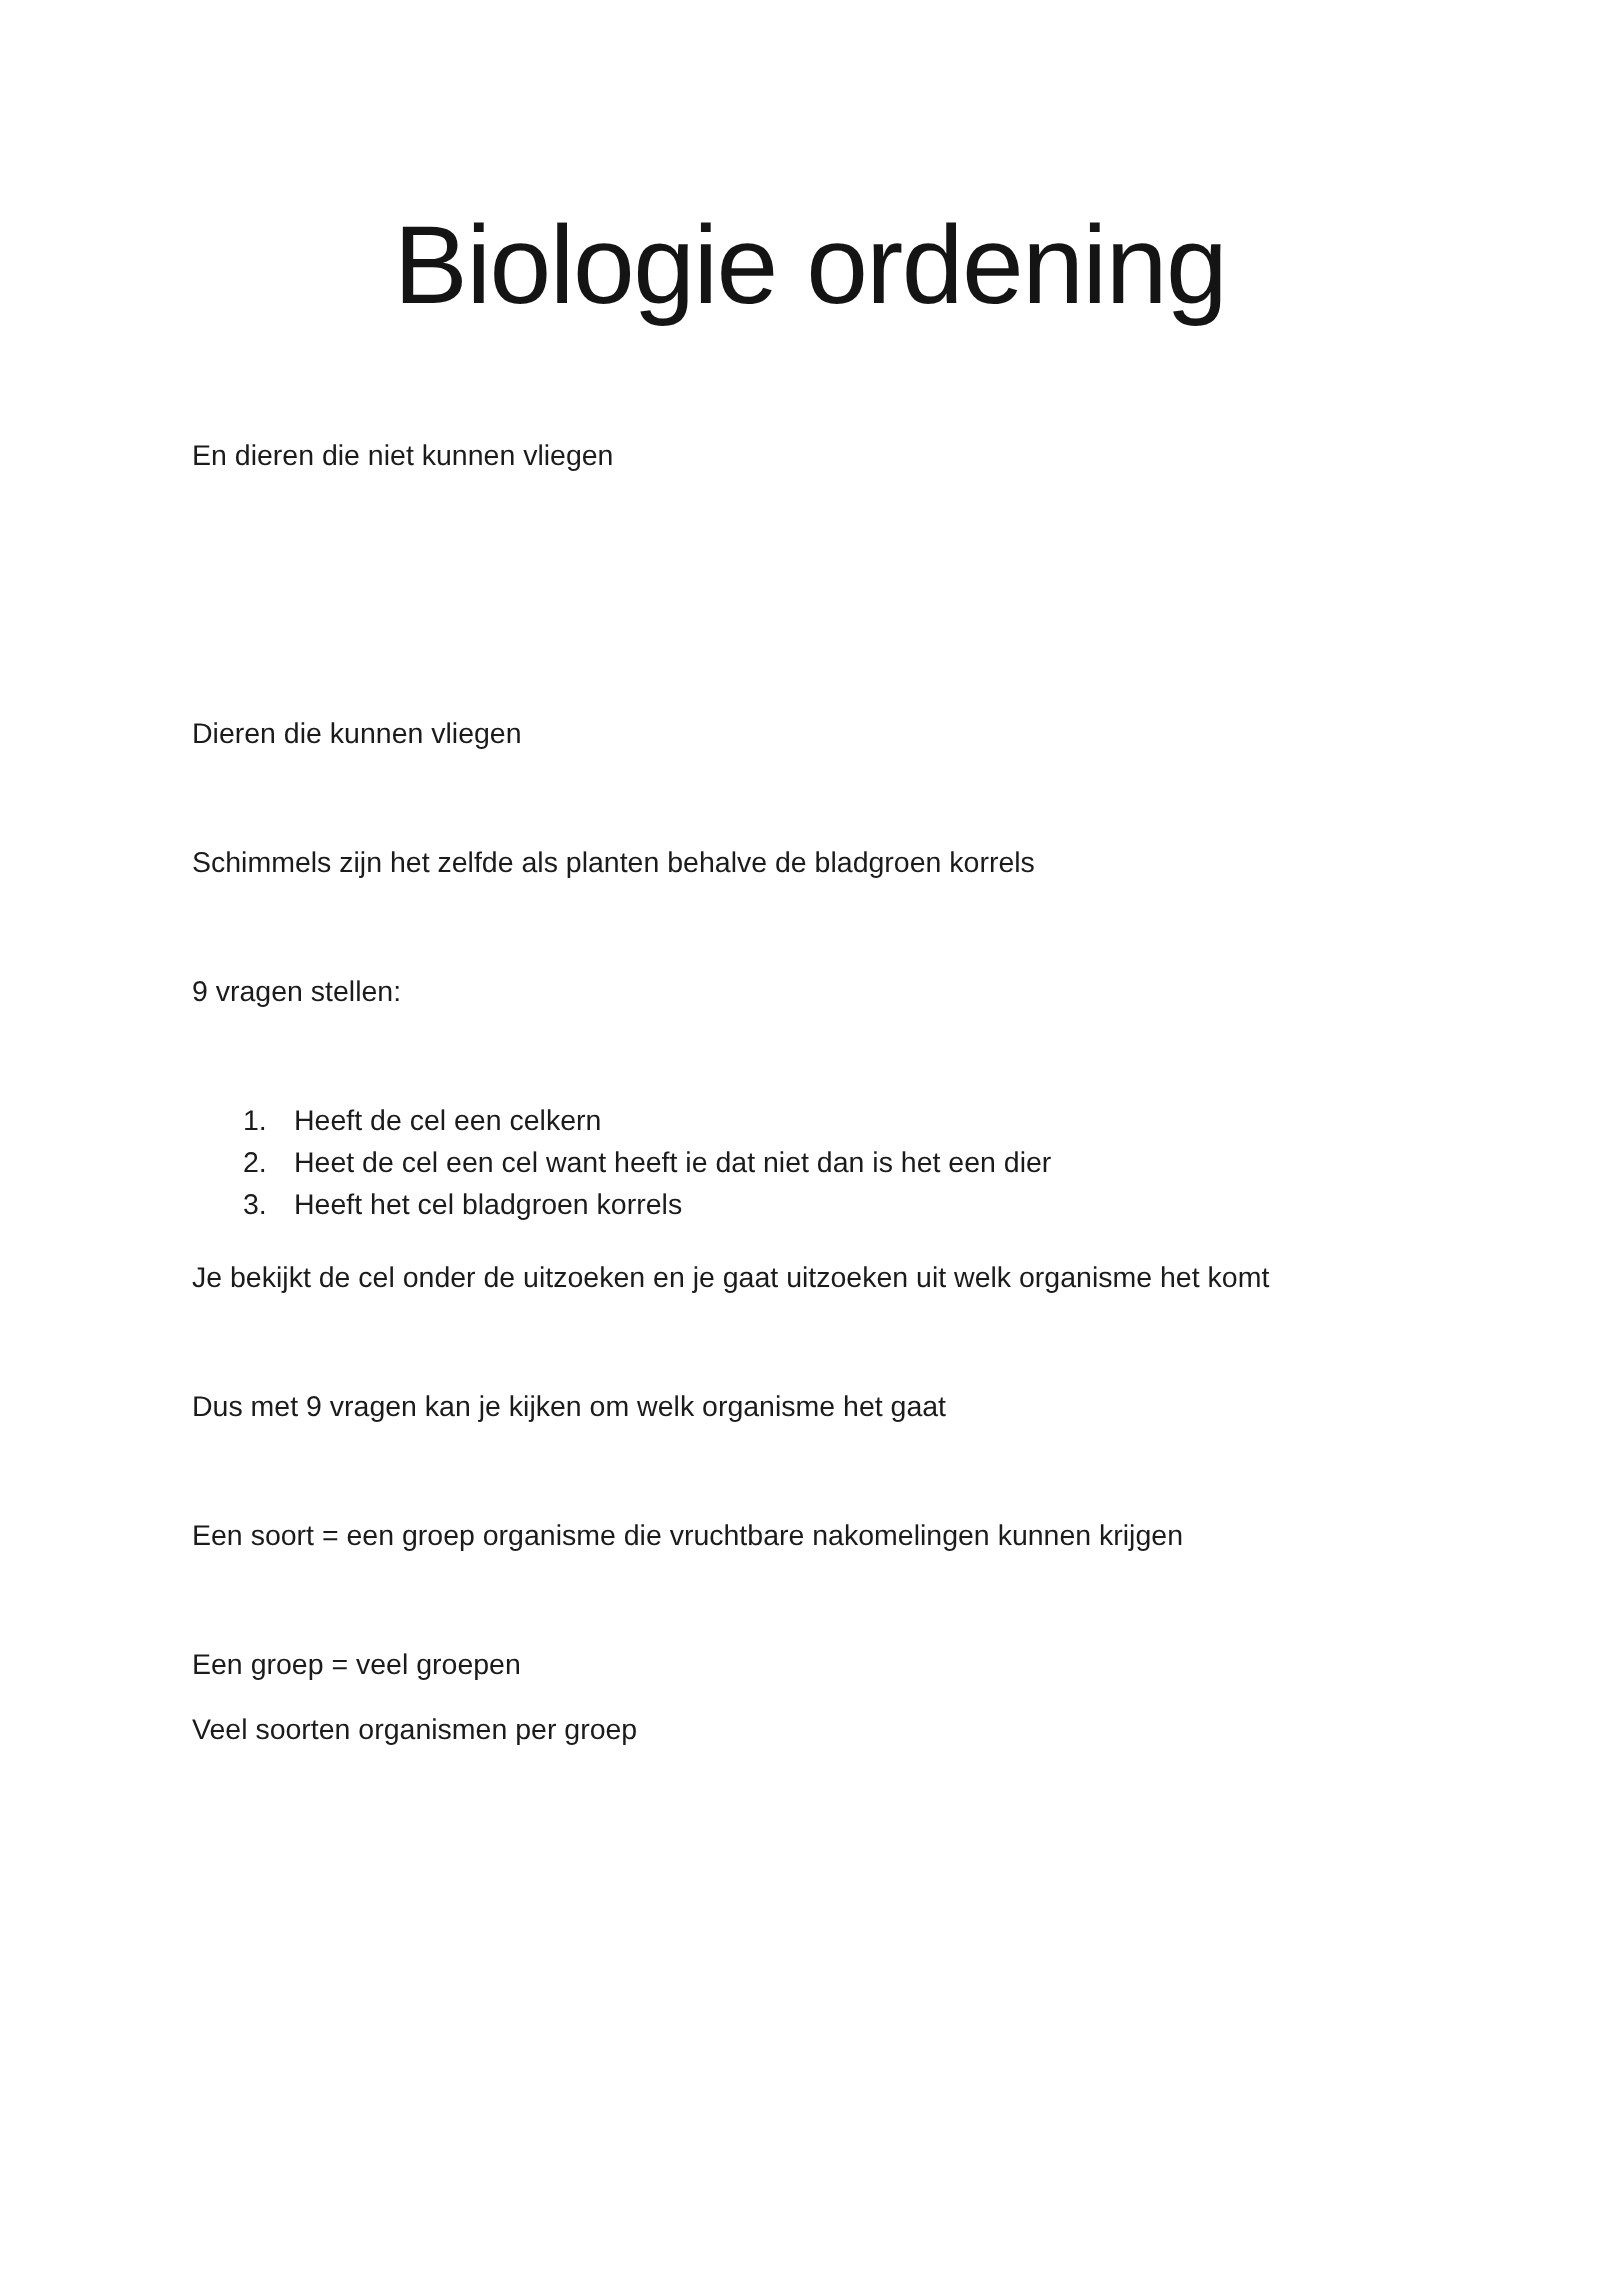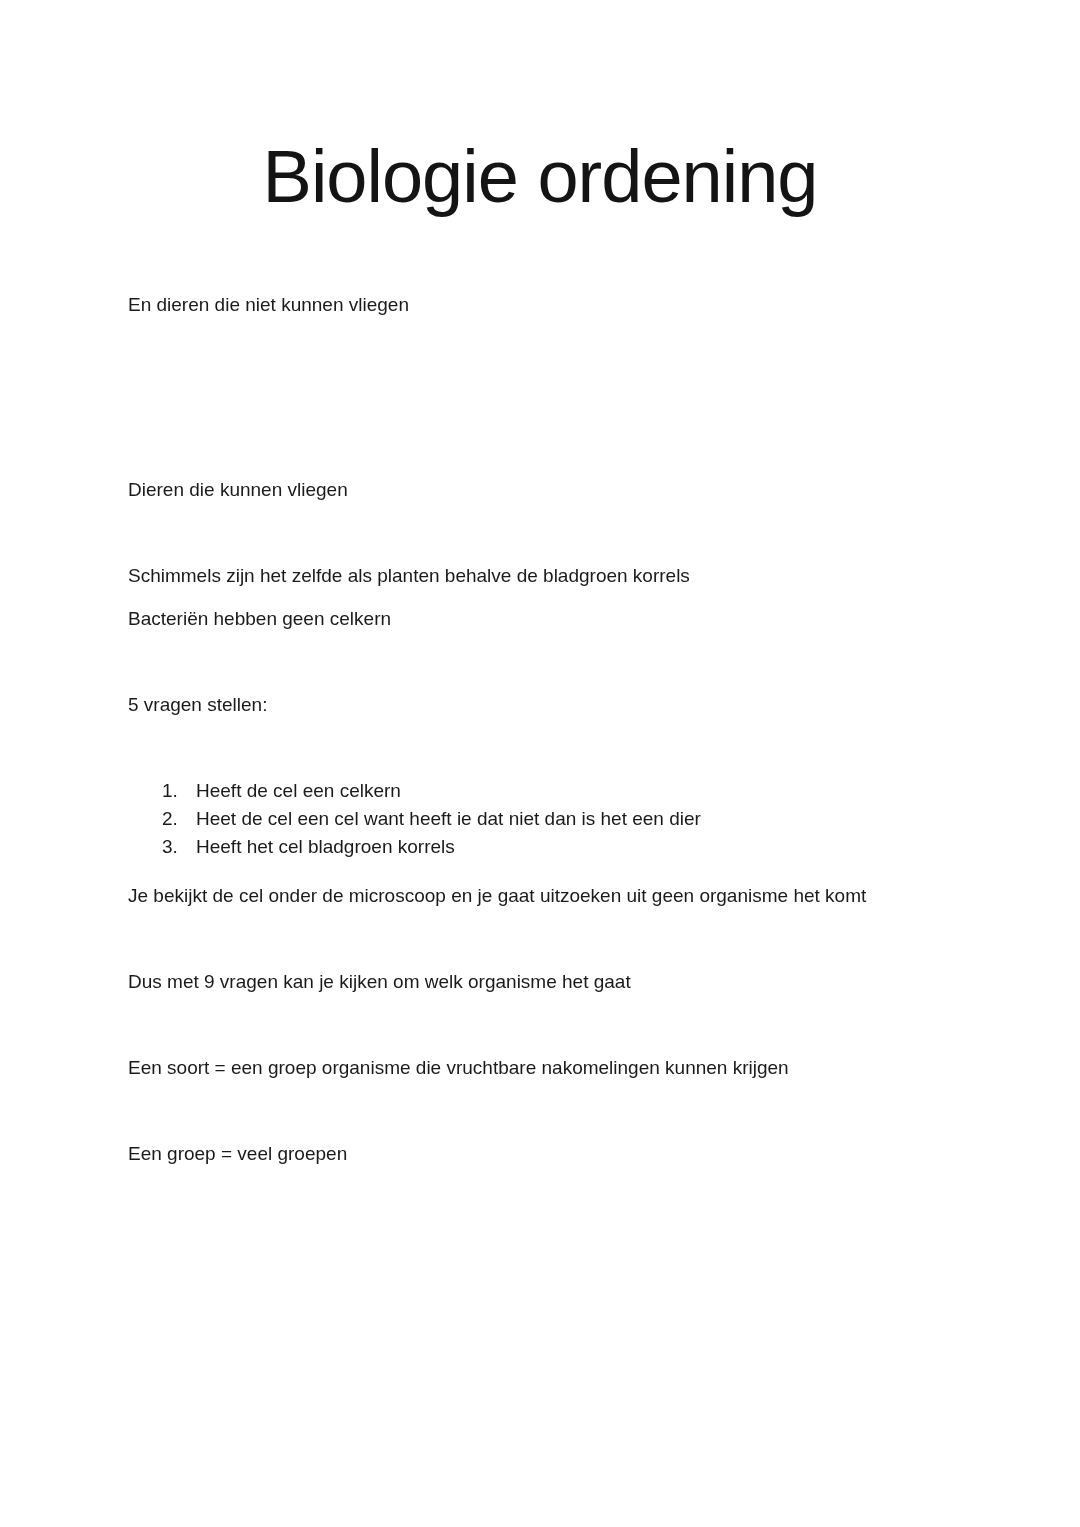--- a/index.html
+++ b/index.html
@@ -66,42 +66,42 @@
 
   <h1 class="doc-title">Biologie ordening</h1>
 
   <p class="para gap">En dieren die niet kunnen vliegen</p>
 
   <p class="para first-para">Dieren die kunnen vliegen</p>
 
   <p class="para gap">Schimmels zijn het zelfde als planten behalve de bladgroen korrels</p>
 
 
-  <p class="para next">Bacteriën hebben geen celkern</p>
 
-  <p class="para gap">5 vragen stellen:</p>
+  <p class="para gap">9 vragen stellen:</p>
 
   <ol class="num-list">
     <li class="li">
       <span class="marker">1.</span>
       <span class="li-text">Heeft de cel een celkern</span>
     </li>
     <li class="li">
       <span class="marker">2.</span>
       <span class="li-text">Heet de cel een cel want heeft ie dat niet dan is het een dier</span>
     </li>
     <li class="li">
       <span class="marker">3.</span>
       <span class="li-text">Heeft het cel bladgroen korrels</span>
     </li>
   </ol>
 
-  <p class="para after-list">Je bekijkt de cel onder de microscoop en je gaat uitzoeken uit geen organisme het komt</p>
+  <p class="para after-list">Je bekijkt de cel onder de uitzoeken en je gaat uitzoeken uit welk organisme het komt</p>
 
   <p class="para gap">Dus met 9 vragen kan je kijken om welk organisme het gaat</p>
 
   <p class="para gap">Een soort = een groep organisme die vruchtbare nakomelingen kunnen krijgen</p>
 
 
   <p class="para gap">Een groep = veel groepen</p>
 
+  <p class="para next">Veel soorten organismen per groep</p>
 
 </div>
 
 </body></html>

